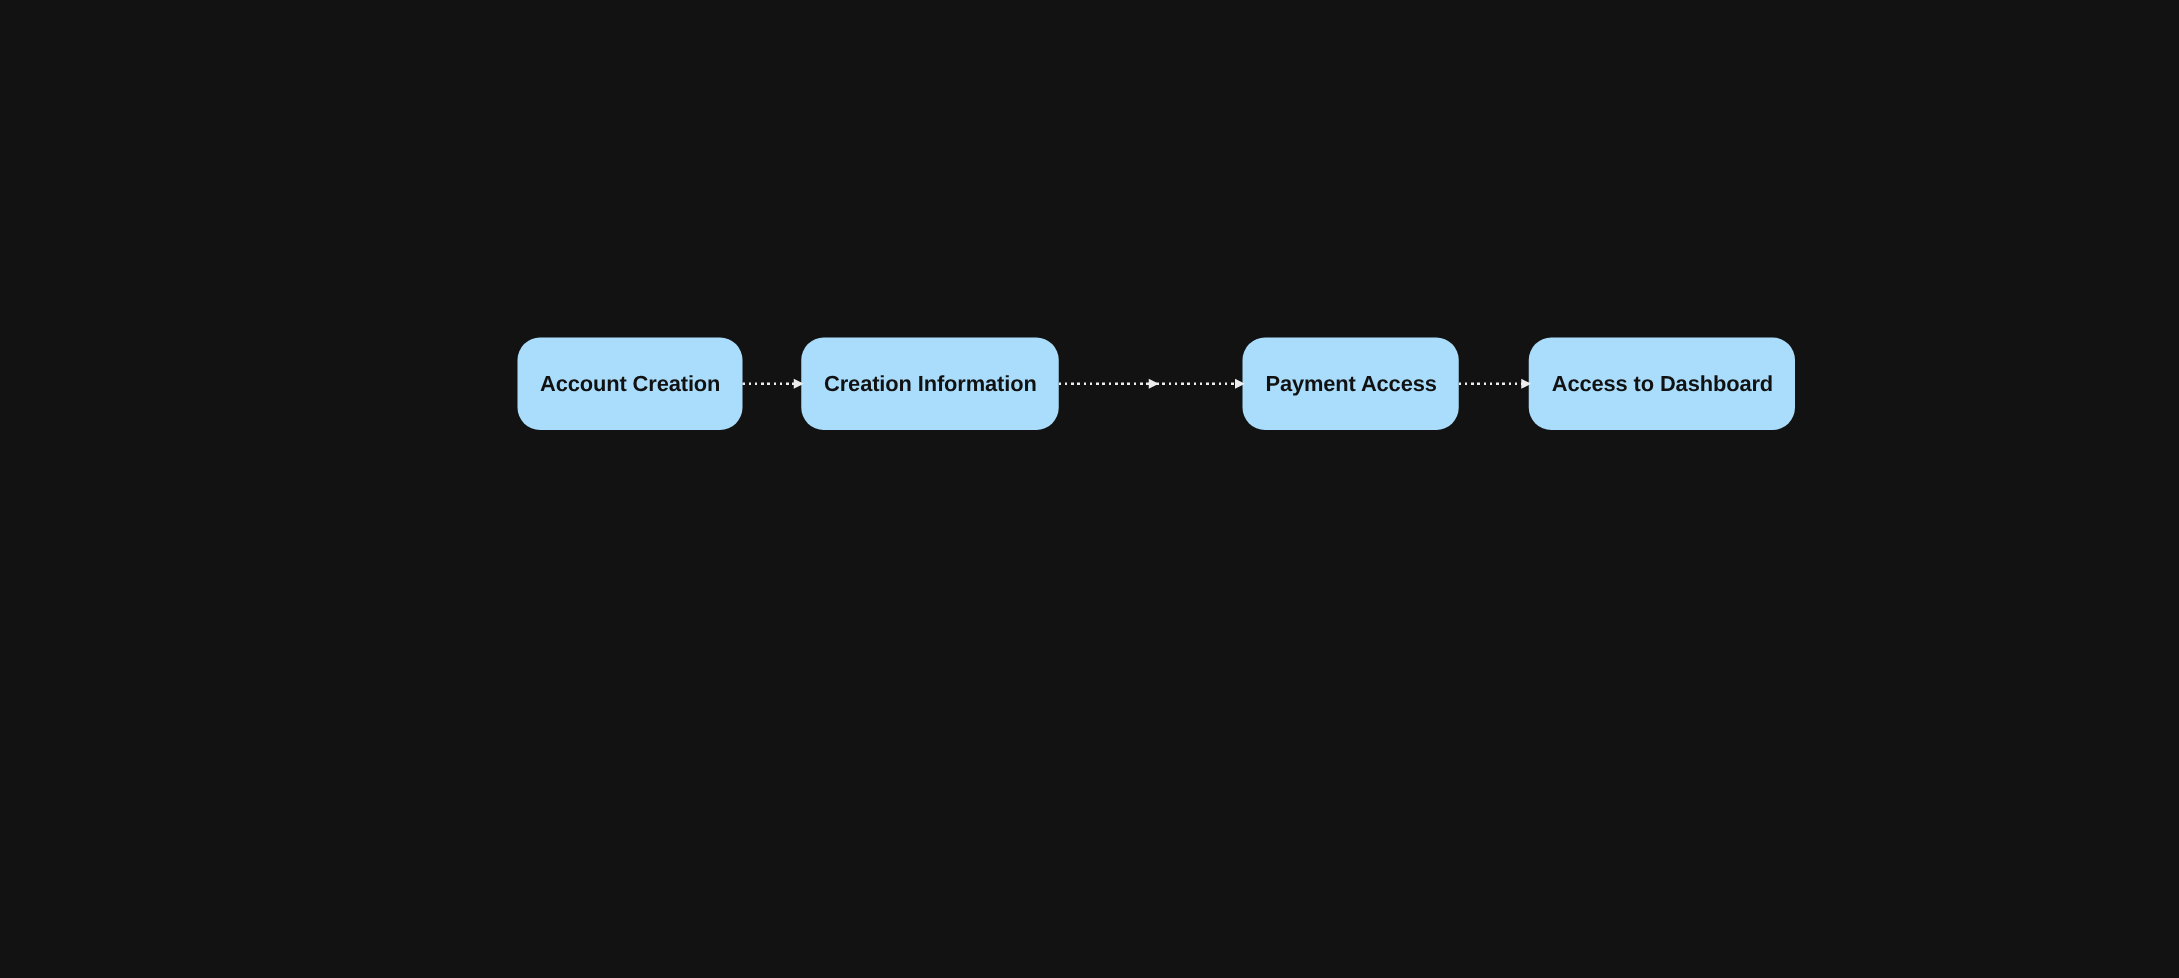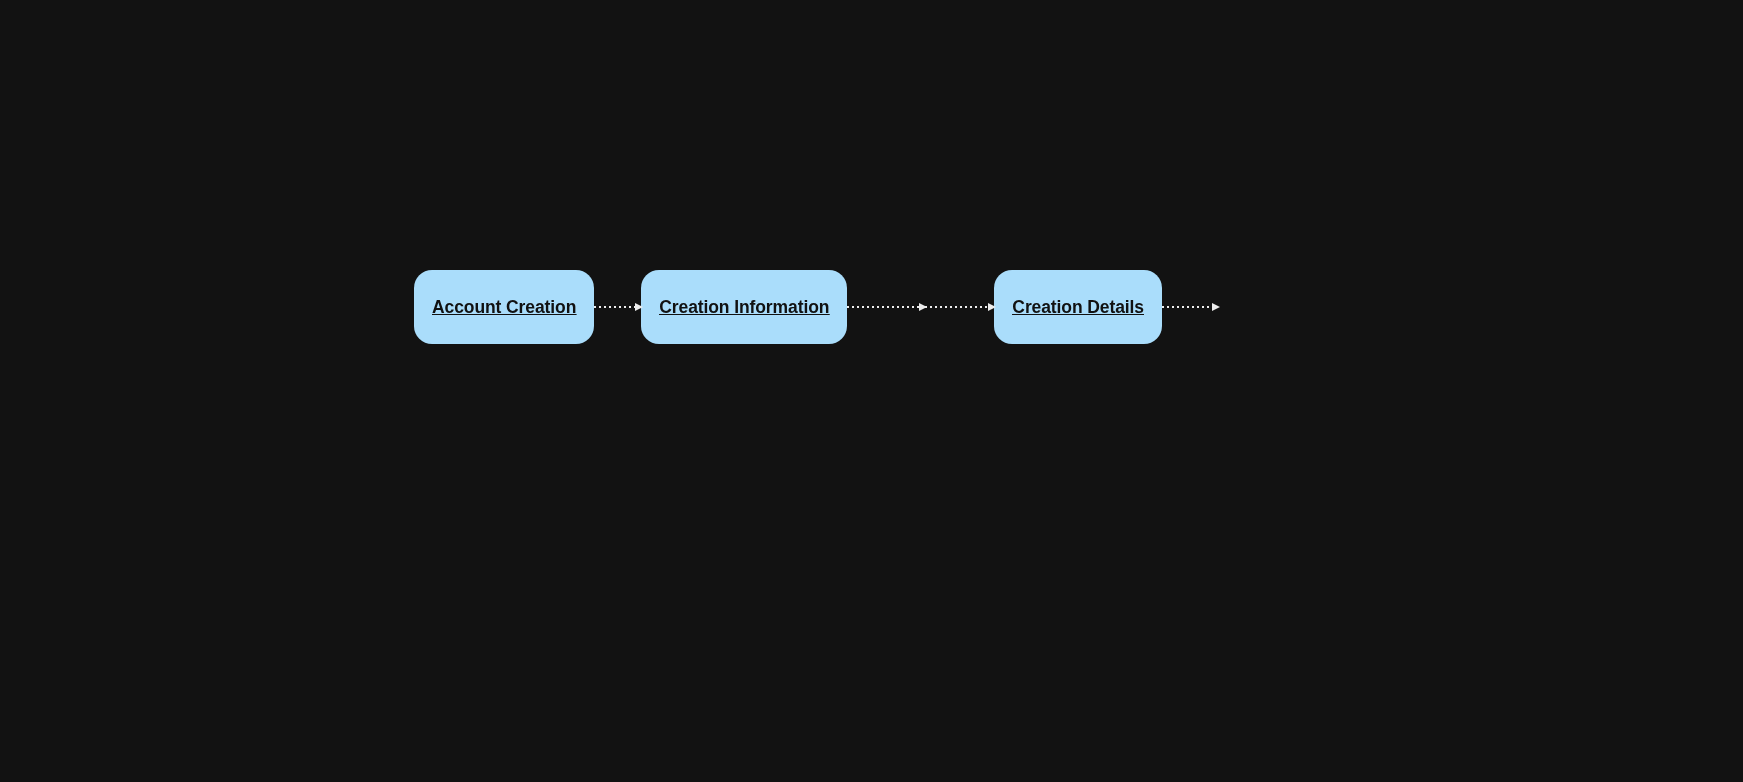--- a/index.html
+++ b/index.html
@@ -1,15 +1,15 @@
 <!DOCTYPE html>
 <html style="--bg: #121212; --node-fill: #aaddfb; --node-text: #111111; --connector: #ededed;"><head>
 <meta charset="utf-8">
 <style>
-  * { margin: 0; padding: 0; box-sizing: border-box; text-decoration: underline; }
+  * { margin: 0; padding: 0; box-sizing: border-box; }
 
   html, body {
     width: 1743px;
     height: 782px;
     overflow: hidden;
   }
 
   body {
     background: var(--bg, #121212);
     font-family: "Liberation Sans", "DejaVu Sans", sans-serif;
@@ -103,22 +103,25 @@
     <div class="connector c2">
       <span class="arrowhead"></span>
     </div>
 
 
     <div class="connector c3">
       <span class="arrowhead"></span>
     </div>
 
     <div class="flow-node n4">
-      <span>Creation Details</span>
+      <span>Payment Access</span>
     </div>
 
     <div class="connector c4">
       <span class="arrowhead"></span>
     </div>
 
+    <div class="flow-node n5">
+      <span>Access to Dashboard</span>
+    </div>
 
   </div>
 </div>
 
 </body></html>

